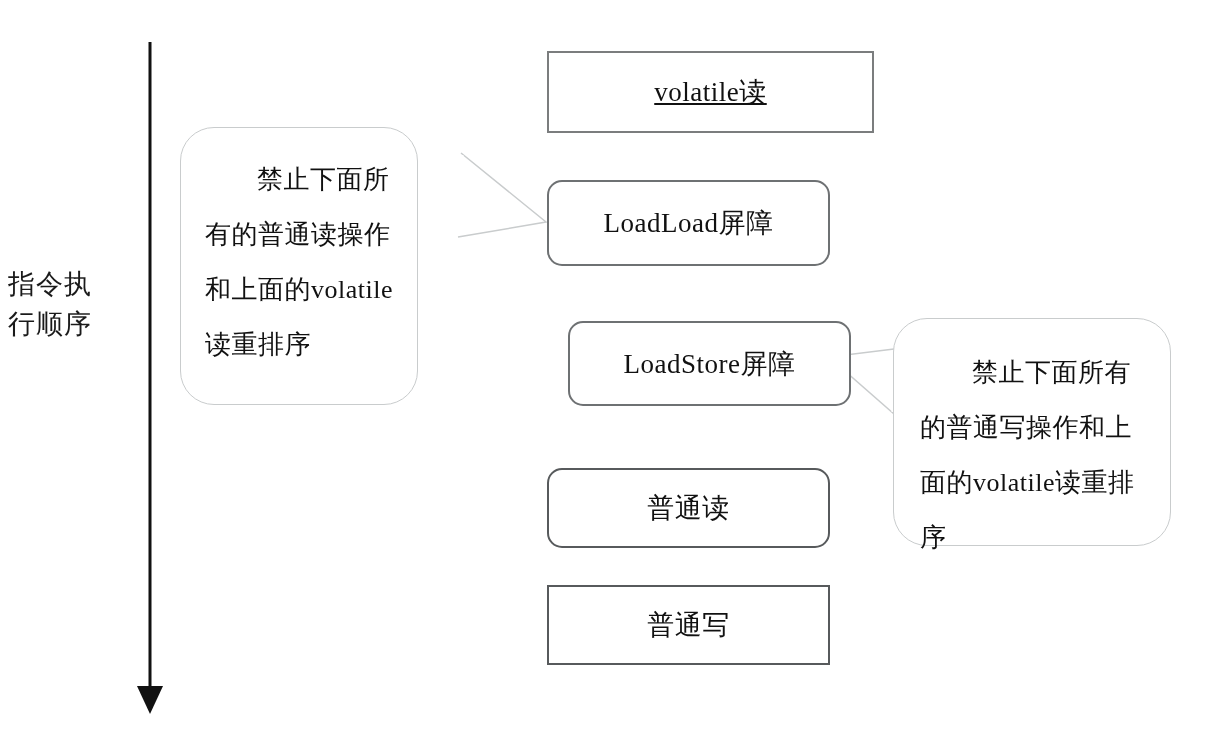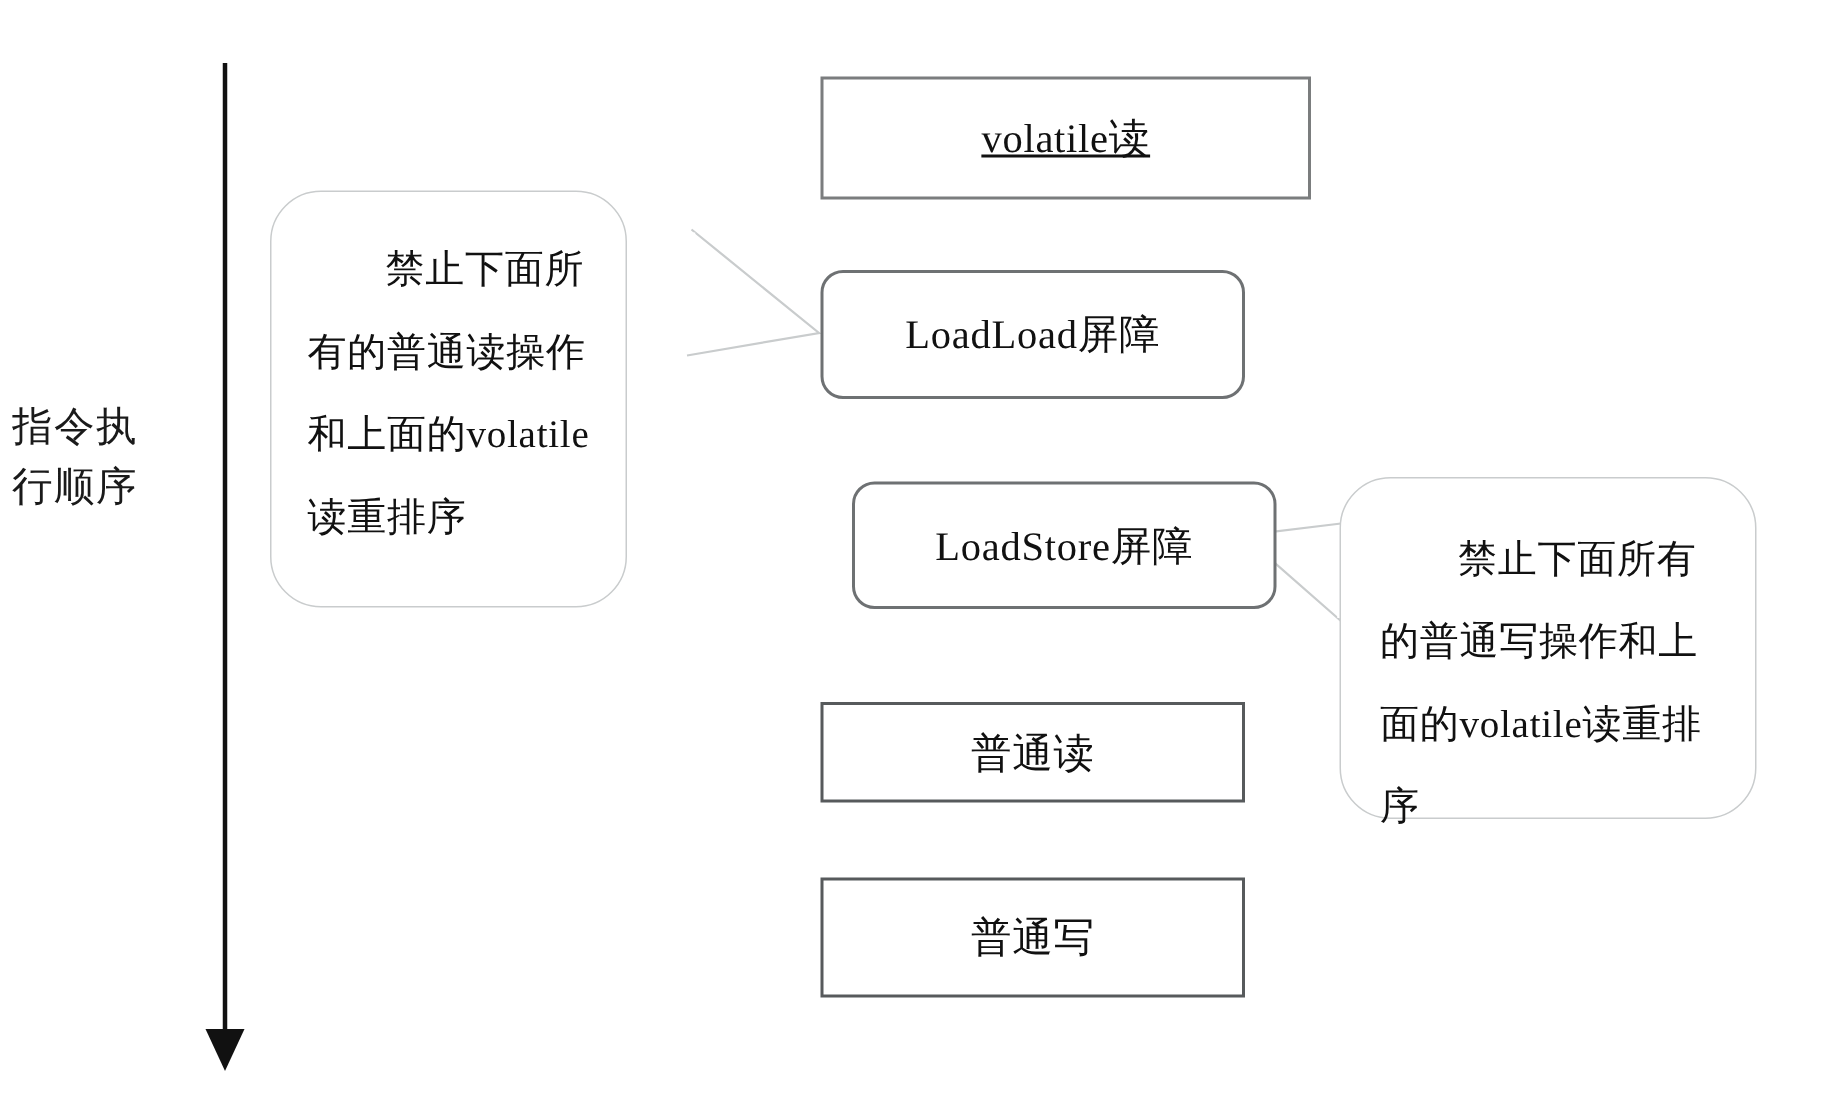--- a/index.html
+++ b/index.html
@@ -111,21 +111,21 @@
   </div>
 
   <div class="op-box rounded" style="left:547px; top:180px; width:283px; height:86px;">
     <span>LoadLoad屏障</span>
   </div>
 
   <div class="op-box rounded" style="left:568px; top:321px; width:283px; height:85px;">
     <span>LoadStore屏障</span>
   </div>
 
-  <div class="op-box rect-dark" style="left:547px; top:468px; width:283px; height:67px;">
+  <div class="op-box rect-dark" style="left:547px; top:468px; width:283px; height:80px;border-radius:15px;">
     <span>普通读</span>
   </div>
 
   <div class="op-box rect-dark" style="left:547px; top:585px; width:283px; height:80px;">
     <span>普通写</span>
   </div>
 
   <div class="bubble bubble-left" style="left:180px; top:127px; width:238px; height:278px;">
     <span class="bubble-text">禁止下面所有的普通读操作和上面的volatile读重排序</span>
   </div>

